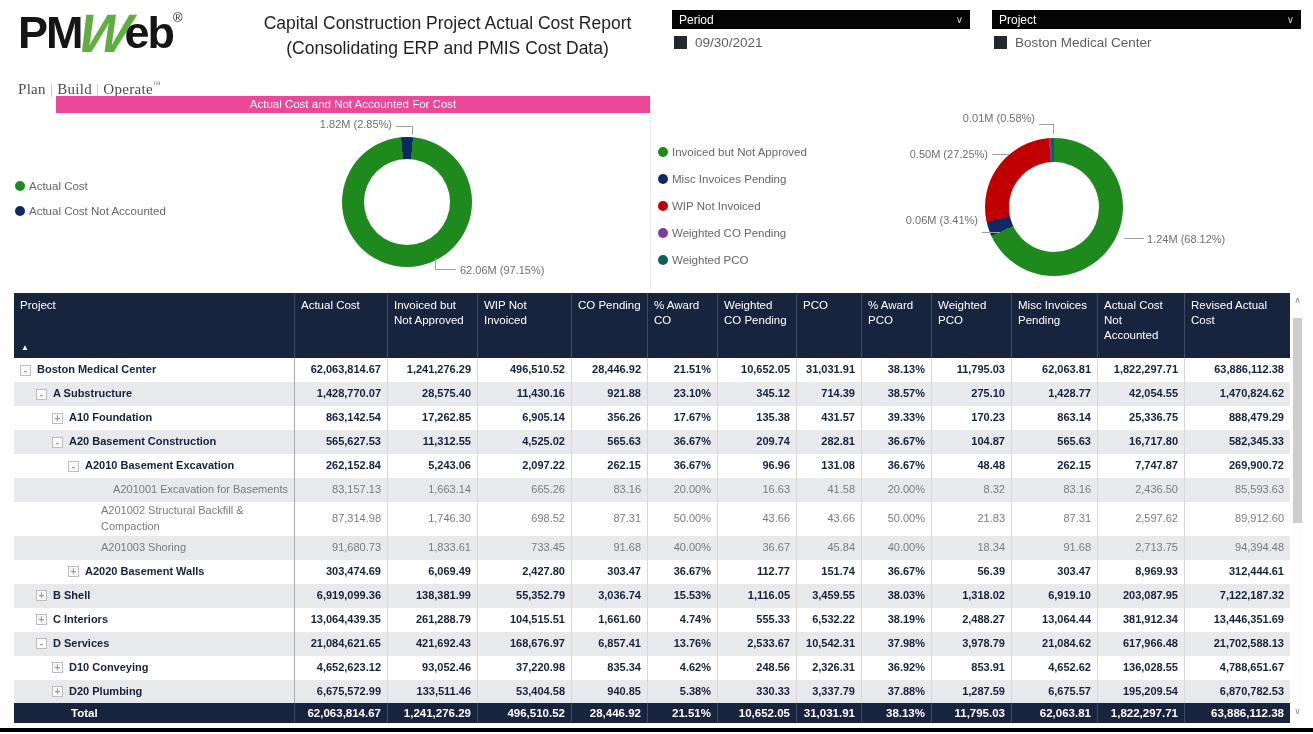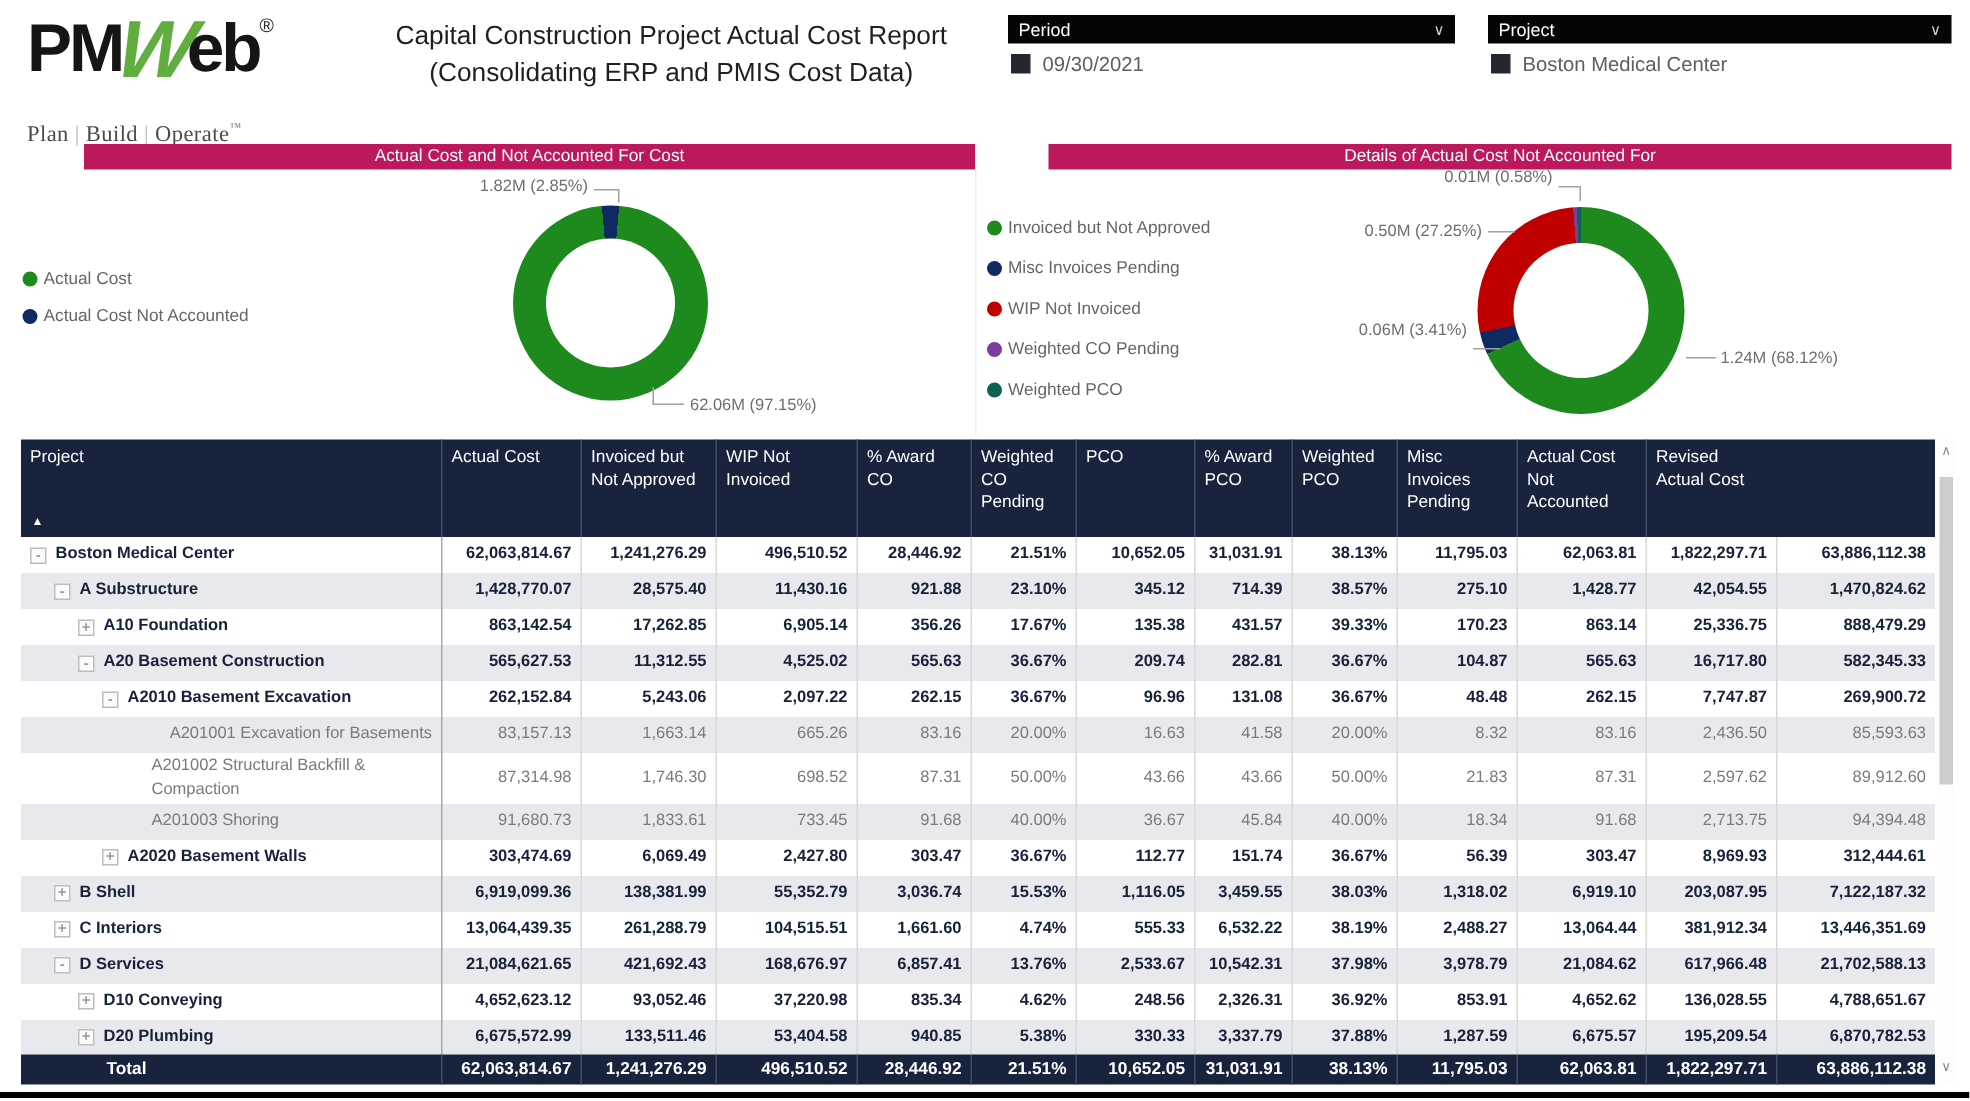--- a/index.html
+++ b/index.html
@@ -23,21 +23,21 @@
   .filter-bar { height:19px; background:#050505; color:#fff; font-size:12px; display:flex; align-items:center; justify-content:space-between; padding:0 7px; cursor:pointer; }
   .filter-bar .chev { font-size:10px; color:#cfcfcf; }
   .filter-item { display:flex; align-items:center; gap:8px; margin-top:6px; padding-left:2px; }
   .checkbox { width:13px; height:13px; background:#23272e; flex:none; }
   .filter-item-label { font-size:13.5px; color:#605e5c; }
 
   
   .chart-panel { position:absolute; top:96px; height:194px; }
   .chart-panel.left  { left:14px;  width:637px; border-right:1px solid #ececec; }
   .chart-panel.right { left:657px; width:644px; }
-  .chart-title { height:17px; background:#be185d; color:#fff; font-size:11.5px; line-height:16px; text-align:center;margin-left:42px; }
+  .chart-title { height:17px; background:#ec4899; color:#fff; font-size:11.5px; line-height:16px; text-align:center;margin-left:42px; }
   .legend { position:absolute; left:1px; }
   .legend.lg1 { top:84px; }
   .legend.lg2 { top:50px; }
   .legend-item { display:flex; align-items:center; gap:4px; margin-bottom:13px; font-size:11.5px; color:#666; }
   .lg2 .legend-item { margin-bottom:15px; }
   .dot { width:10px; height:10px; border-radius:50%; flex:none; }
 
   .donut { position:absolute; border-radius:50%; }
   .donut .hole { position:absolute; background:#fff; border-radius:50%; }
   .d1 { left:328px; top:41px; width:130px; height:130px; }
@@ -132,21 +132,20 @@
       </div>
     <div class="dlabel r" style="left:258px; top:22px; width:120px;">1.82M (2.85%)</div>
     <div class="dline" style="left:382px; top:30px; width:16px; height:1px;"></div>
     <div class="dline" style="left:398px; top:30px; width:1px; height:9px;"></div>
     <div class="dlabel" style="left:446px; top:168px;">62.06M (97.15%)</div>
     <div class="dline" style="left:421px; top:162px; width:1px; height:12px;"></div>
     <div class="dline" style="left:421px; top:173px; width:21px; height:1px;"></div>
   </div>
 
   <div class="chart-panel right">
-    <div class="chart-title">Details of Actual Cost Not Accounted For</div>
     <div class="legend lg2">
       <div class="legend-item">
           <span class="dot" style="background: rgb(30, 138, 30);"></span>
           <span>Invoiced but Not Approved</span>
         </div>
       <div class="legend-item">
           <span class="dot" style="background: rgb(15, 42, 99);"></span>
           <span>Misc Invoices Pending</span>
         </div>
       <div class="legend-item">
@@ -175,20 +174,21 @@
     <div class="dlabel" style="left:490px; top:137px;">1.24M (68.12%)</div>
     <div class="dline" style="left:467px; top:142px; width:20px; height:1px;"></div>
   </div>
 
   <div class="matrix">
     <div class="m-header mgrid" id="m-header">
         <div class="hcell">Project<span class="sort">▲</span></div>
         <div class="hcell">Actual Cost</div>
         <div class="hcell">Invoiced but Not Approved</div>
         <div class="hcell">WIP Not Invoiced</div>
+        <div class="hcell">CO Pending</div>
         <div class="hcell">% Award CO</div>
         <div class="hcell">Weighted CO Pending</div>
         <div class="hcell">PCO</div>
         <div class="hcell">% Award PCO</div>
         <div class="hcell">Weighted PCO</div>
         <div class="hcell">Misc Invoices Pending</div>
         <div class="hcell">Actual Cost Not Accounted</div>
         <div class="hcell">Revised Actual Cost</div>
       </div>
     <div class="m-body" id="m-body">

